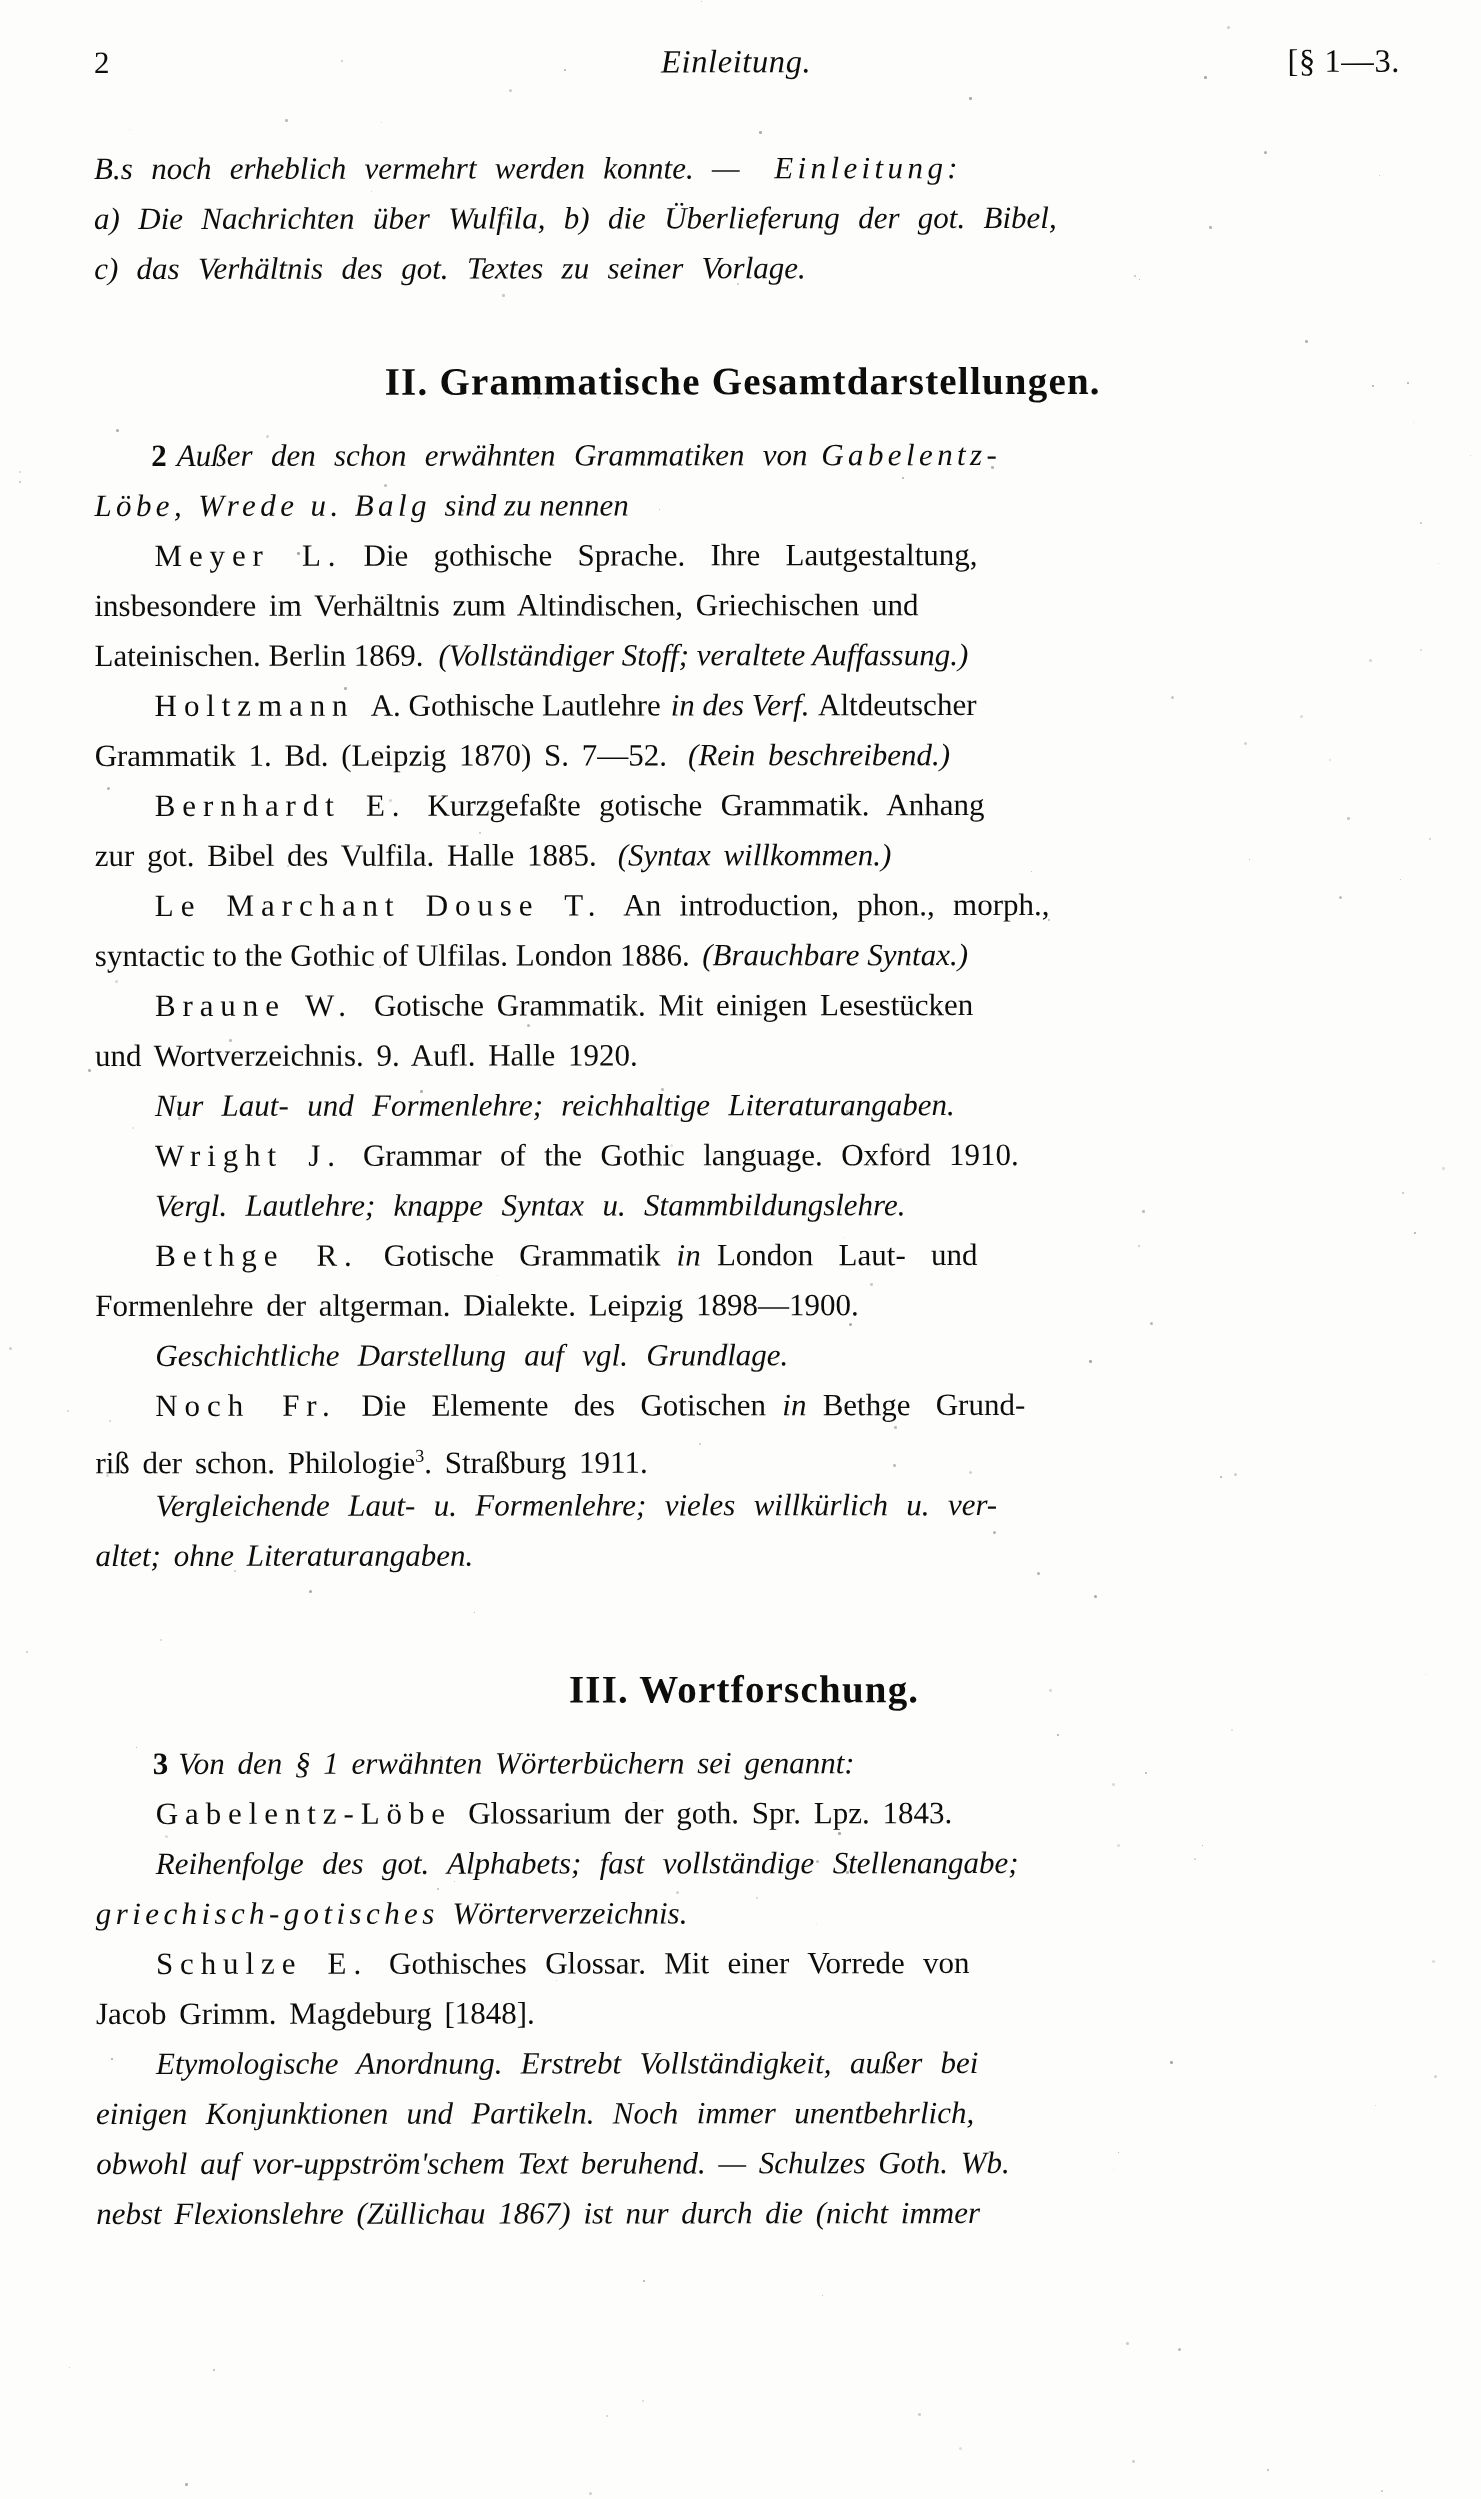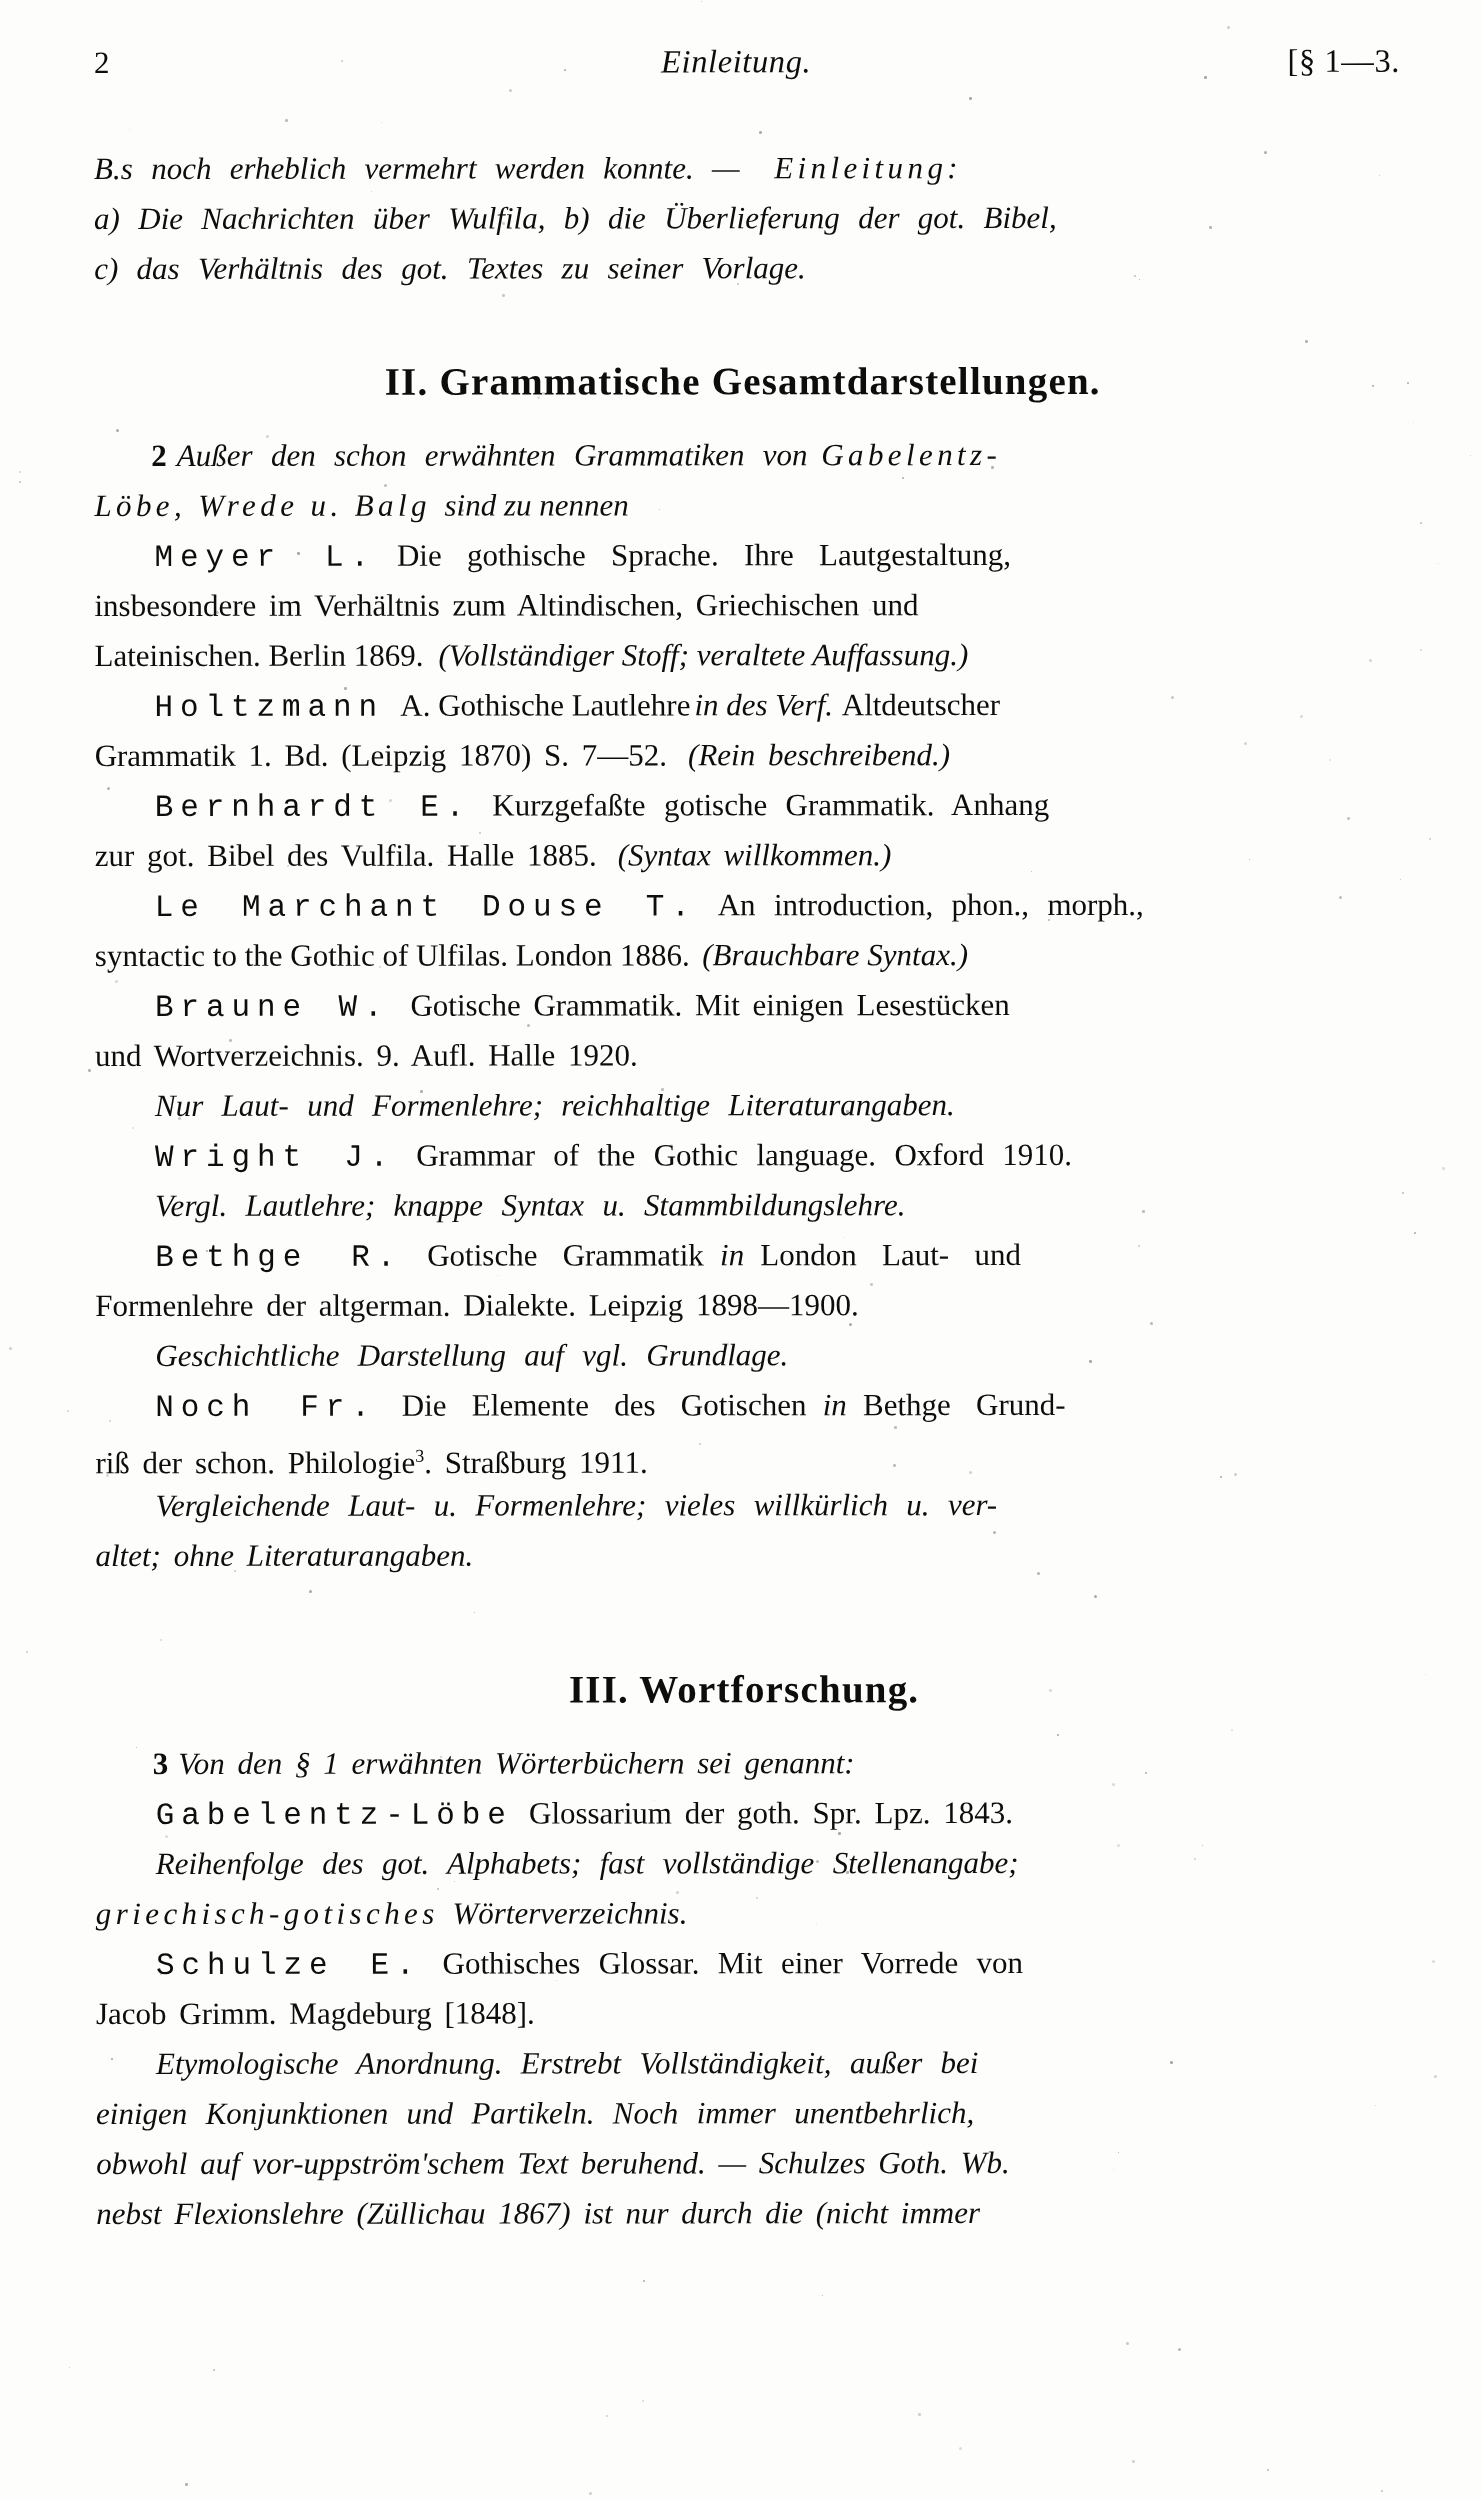--- a/index.html
+++ b/index.html
@@ -80,21 +80,21 @@
     height: 50px;
     line-height: 50px;
     white-space: nowrap;
     font-size: 31px;
   }
 
   
   .ital   { font-style: italic; }
   .roman  { font-style: normal; }
   .sp     { letter-spacing: 4.4px; }     
-  .sp2    { letter-spacing: 6.9px; font-family: Liberation Mono, monospace; }
+  .sp2    { letter-spacing: 6.9px; }
 
   .indent1 { padding-left: 57px; }
   .indent2 { padding-left: 60px; }
 
   .ws-sm { word-spacing: 5px; }
   .ws-md { word-spacing: 10.6px; }
   .ws-lg { word-spacing: 17.5px; }
 
   .tight { word-spacing: 0px; }
 
@@ -168,21 +168,21 @@
 
     <div class="line indent2 ws-lg">
       <span class="sp2">Meyer L.</span><span style="margin-left:21px">Die gothische Sprache.  Ihre Lautgestaltung,</span>
     </div>
     <div class="line ws-sm">insbesondere im Verhältnis zum Altindischen, Griechischen und</div>
     <div class="line tight">
       <span>Lateinischen. Berlin 1869.</span><span class="ital" style="margin-left:15px">(Vollständiger Stoff; veraltete Auffassung.)</span>
     </div>
 
     <div class="line indent2 tight">
-      <span class="sp2">Holtzmann</span><span style="margin-left:16.2px">A. Gothische Lautlehre</span><span class="ital" style="margin-left:4px">in des Verf.</span><span style="margin-left:8.7px">Altdeutscher</span>
+      <span class="sp2">Holtzmann</span><span style="margin-left:16.2px">A. Gothische Lautlehre</span><span class="ital" style="margin-left:10px">in des Verf.</span><span style="margin-left:8.7px">Altdeutscher</span>
     </div>
     <div class="line ws-sm">
       <span>Grammatik 1. Bd. (Leipzig 1870) S. 7—52.</span><span class="ital" style="margin-left:21px">(Rein beschreibend.)</span>
     </div>
 
     <div class="line indent2 ws-md">
       <span class="sp2">Bernhardt E.</span><span style="margin-left:21px">Kurzgefaßte gotische Grammatik.  Anhang</span>
     </div>
     <div class="line ws-sm">
       <span>zur got. Bibel des Vulfila.  Halle 1885.</span><span class="ital" style="margin-left:21px">(Syntax willkommen.)</span>

